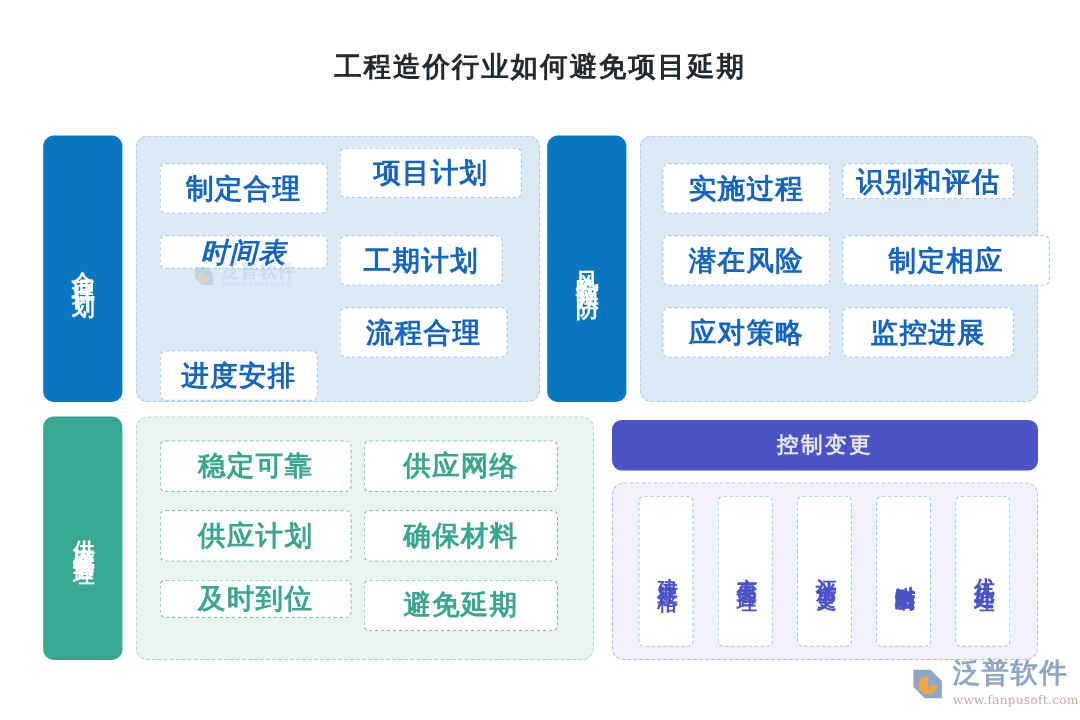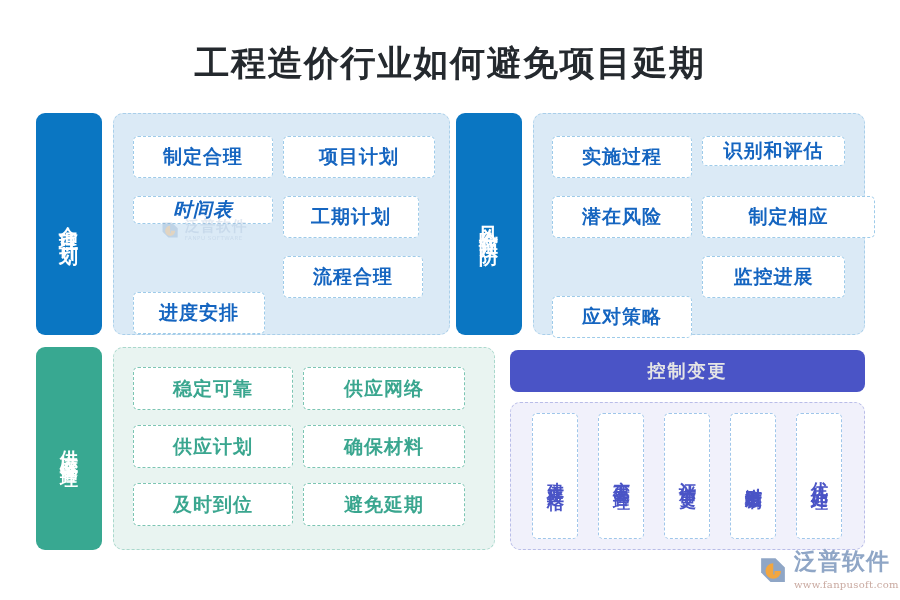--- a/index.html
+++ b/index.html
@@ -23,21 +23,21 @@
     background: #ffffff;
   }
 
   
   .page-title {
     position: absolute;
     left: 0;
     top: 40px;
     width: 900px;
     text-align: center;
-    font-size: 35px;
+    font-size: 23px;
     font-weight: bold;
     color: #24292e;
     letter-spacing: 1.5px;
   }
 
   
   .watermark {
     position: absolute;
     display: flex;
     align-items: center;
@@ -133,21 +133,21 @@
   }
 
   .cell {
     position: absolute;
     box-sizing: border-box;
     background: #ffffff;
     border-radius: 5px;
     display: flex;
     align-items: center;
     justify-content: center;
-    font-size: 19px;
+    font-size: 23px;
     font-weight: bold;
     letter-spacing: 1px;
   }
 
   
   .tab-blue {
     background: #0a76c2;
   }
   .panel-blue {
     background: #dbeaf6;
@@ -206,50 +206,50 @@
 
   <div class="page-title">工程造价行业如何避免项目延期</div>
 
   <div class="side-tab tab-blue" style="left:36px; top:113px; width:66px; height:222px;">
     <span class="side-tab-label">合理计划</span>
   </div>
 
   <div class="panel panel-blue" style="left:113px; top:113px; width:337px; height:222px;"></div>
 
   <div class="cell cell-blue" style="left:133px; top:136px; width:140px; height:42px;">制定合理</div>
-  <div class="cell cell-blue" style="left:283px; top:136px; width:152px; height:42px;">项目计划</div>
+  <div class="cell cell-blue" style="left:283px; top:123px; width:152px; height:42px;">项目计划</div>
   <div class="cell cell-blue" style="left:133px; top:196px; width:140px; height:28px;font-style:italic;">时间表</div>
   <div class="cell cell-blue" style="left:283px; top:196px; width:136px; height:42px;">工期计划</div>
   <div class="cell cell-blue" style="left:133px; top:256px; width:132px; height:42px;margin-top:36px;">进度安排</div>
   <div class="cell cell-blue" style="left:283px; top:256px; width:140px; height:42px;">流程合理</div>
 
   <div class="side-tab tab-blue" style="left:456px; top:113px; width:66px; height:222px;">
     <span class="side-tab-label">风险预防</span>
   </div>
 
   <div class="panel panel-blue" style="left:533px; top:113px; width:332px; height:222px;"></div>
 
   <div class="cell cell-blue" style="left:552px; top:136px; width:140px; height:42px;">实施过程</div>
   <div class="cell cell-blue" style="left:702px; top:136px; width:143px; height:30px;">识别和评估</div>
   <div class="cell cell-blue" style="left:552px; top:196px; width:140px; height:42px;">潜在风险</div>
   <div class="cell cell-blue" style="left:702px; top:196px; width:173px; height:42px;">制定相应</div>
-  <div class="cell cell-blue" style="left:552px; top:256px; width:140px; height:42px;margin-top:40px;">应对策略</div>
+  <div class="cell cell-blue" style="left:552px; top:256px; width:140px; height:42px;">应对策略</div>
   <div class="cell cell-blue" style="left:702px; top:256px; width:143px; height:42px;">监控进展</div>
 
   <div class="side-tab tab-green" style="left:36px; top:347px; width:66px; height:203px;">
     <span class="side-tab-label" style="letter-spacing:5px; font-size:18px;">供应链管理</span>
   </div>
 
   <div class="panel panel-green" style="left:113px; top:347px; width:382px; height:203px;"></div>
 
   <div class="cell cell-green" style="left:133px; top:367px; width:160px; height:43px;">稳定可靠</div>
   <div class="cell cell-green" style="left:303px; top:367px; width:162px; height:43px;">供应网络</div>
   <div class="cell cell-green" style="left:133px; top:425px; width:160px; height:43px;">供应计划</div>
   <div class="cell cell-green" style="left:303px; top:425px; width:162px; height:43px;">确保材料</div>
-  <div class="cell cell-green" style="left:133px; top:483px; width:160px; height:43px;">及时到位</div>
+  <div class="cell cell-green" style="left:133px; top:483px; width:160px; height:32px;">及时到位</div>
   <div class="cell cell-green" style="left:303px; top:483px; width:162px; height:43px;">避免延期</div>
 
   <div class="head-purple" style="left:510px; top:350px; width:355px; height:42px;">控制变更</div>
 
   <div class="panel panel-purple" style="left:510px; top:402px; width:355px; height:148px;"></div>
 
   <div class="cell cell-purple" style="left:532px; top:413px; width:46px; height:126px;">建立严格</div>
   <div class="cell cell-purple" style="left:598px; top:413px; width:46px; height:126px;">变更管理</div>
   <div class="cell cell-purple" style="left:664px; top:413px; width:46px; height:126px;">评估变更</div>
   <div class="cell cell-purple" style="left:730px; top:413px; width:46px; height:126px; letter-spacing:1px;">对进度影响</div>

